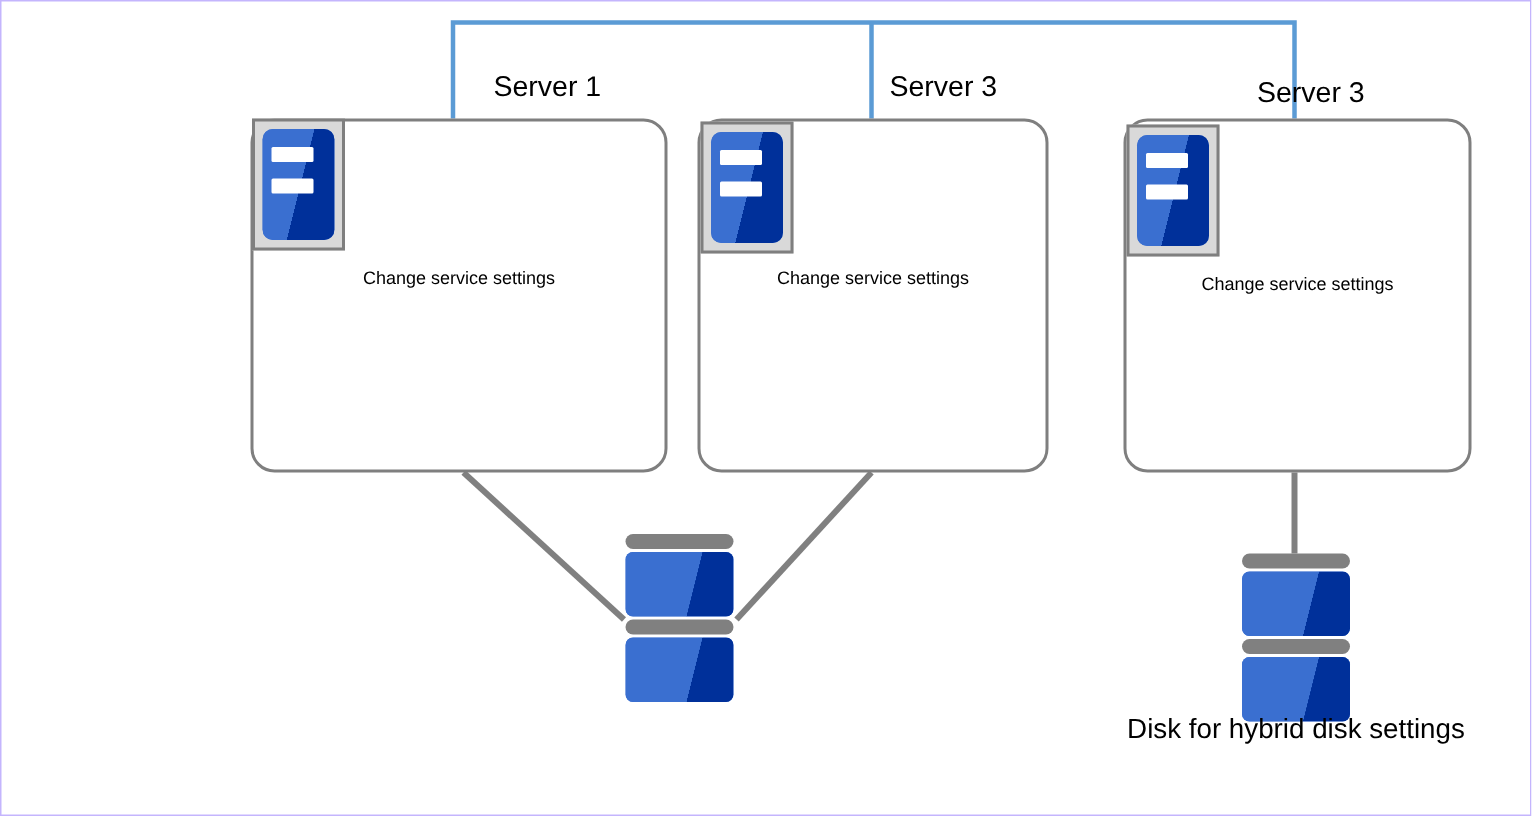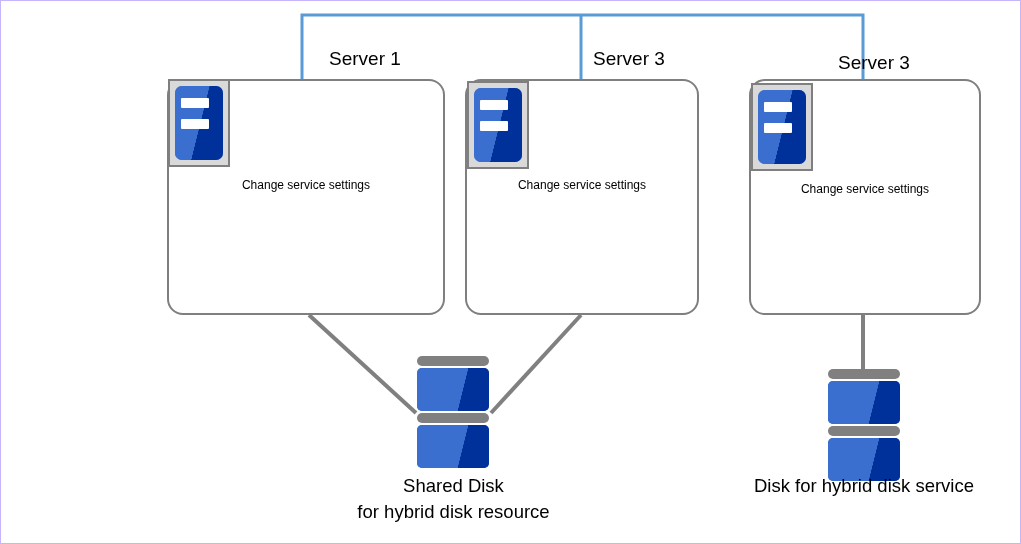--- a/index.html
+++ b/index.html
@@ -191,31 +191,29 @@
     <div class="disk-body">
       <div class="shade"></div>
     </div>
     <div class="disk-gap"></div>
     <div class="disk-plate"></div>
     <div class="disk-gap"></div>
     <div class="disk-body">
       <div class="shade"></div>
     </div>
   </div>
-  <div class="disk-caption" style="left:280px; top:472px; width:345px;">Shared Disk
-for hybrid disk resource</div>
 
   <div class="disk-stack" style="left:827px; top:368px;">
     <div class="disk-plate"></div>
     <div class="disk-gap"></div>
     <div class="disk-body">
       <div class="shade"></div>
     </div>
     <div class="disk-gap"></div>
     <div class="disk-plate"></div>
     <div class="disk-gap"></div>
     <div class="disk-body">
       <div class="shade"></div>
     </div>
   </div>
-  <div class="disk-caption" style="left:738px; top:472px; width:250px;">Disk for hybrid disk service</div>
+  <div class="disk-caption" style="left:738px; top:472px; width:250px;">Disk for hybrid disk settings</div>
 
 </div>
 
 </body></html>

